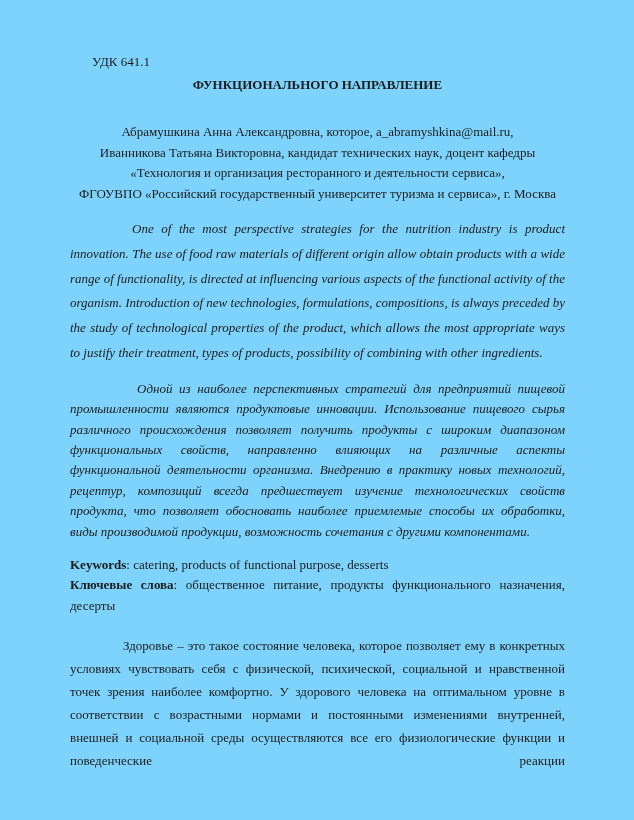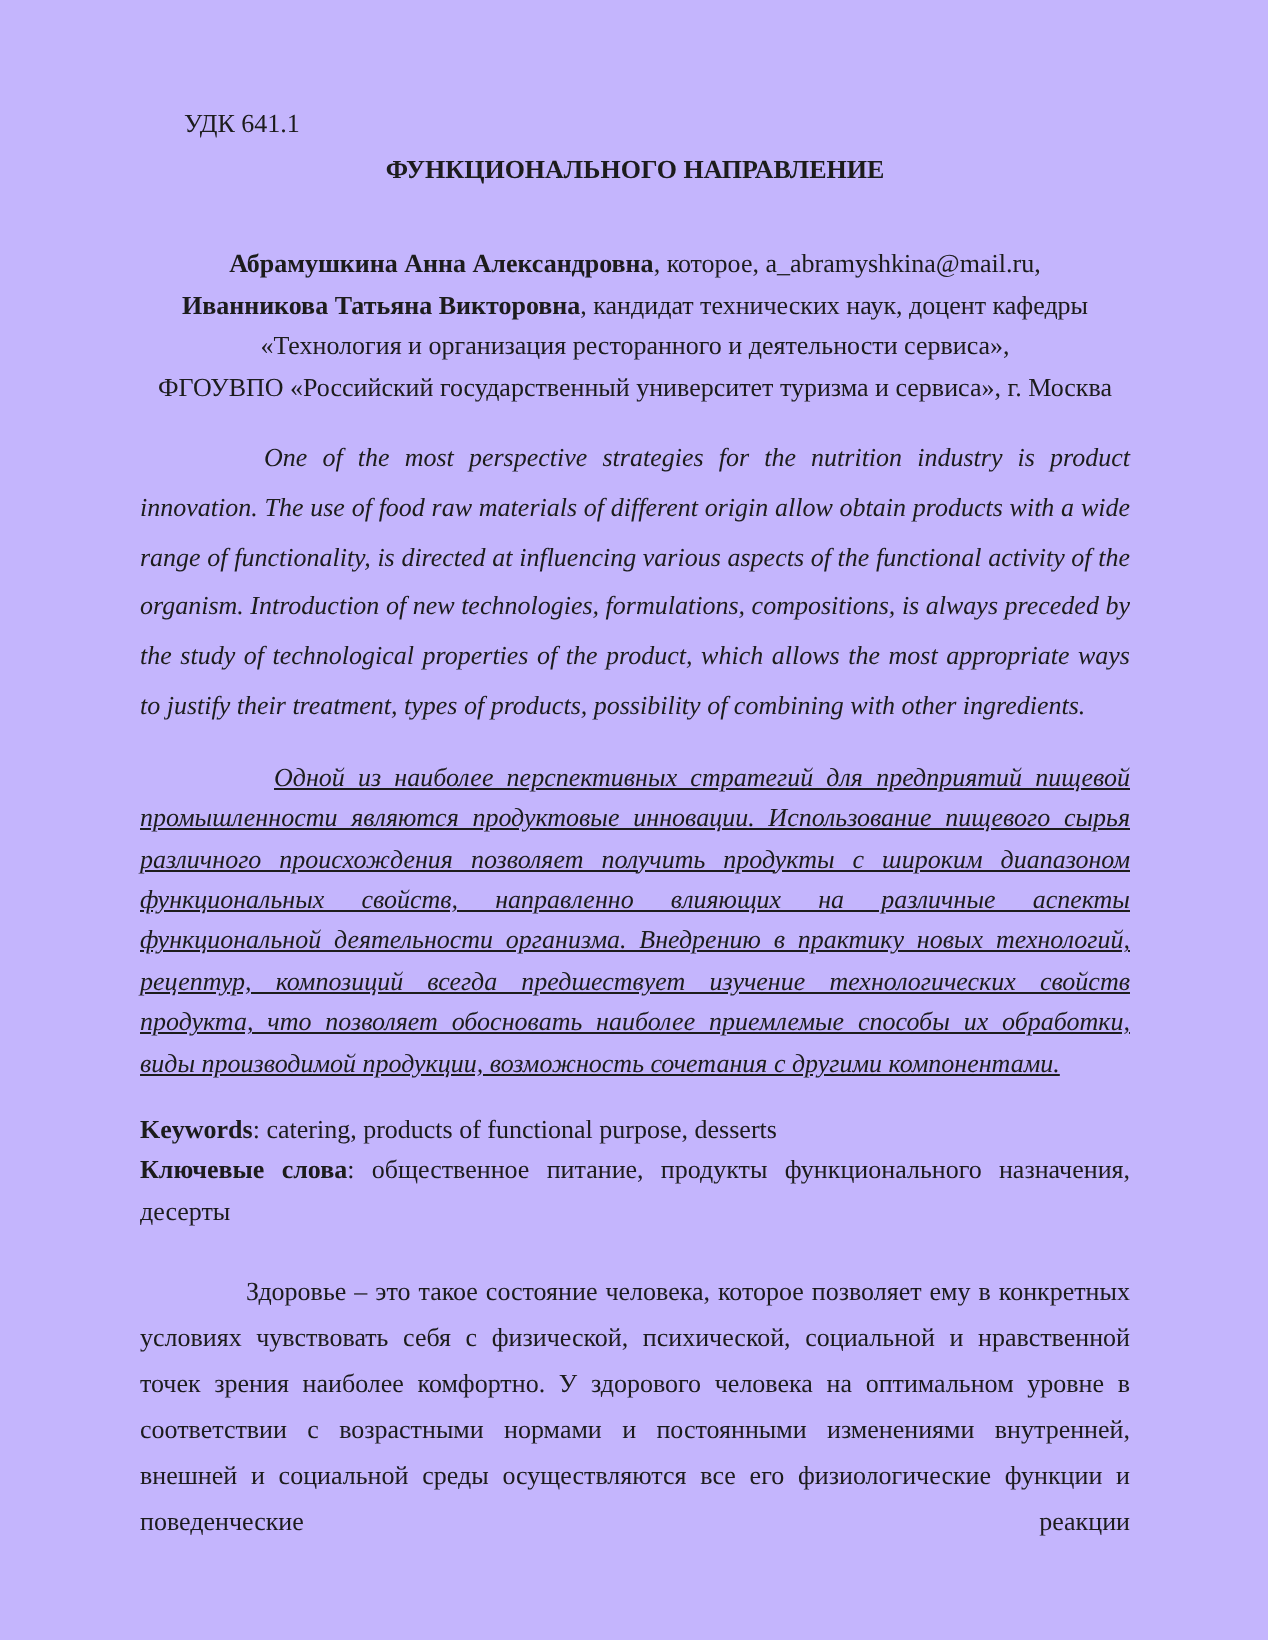--- a/index.html
+++ b/index.html
@@ -5,21 +5,21 @@
   html, body {
     margin: 0;
     padding: 0;
     background: #ffffff;
   }
   .page {
     position: relative;
     width: 634px;
     height: 820px;
     box-sizing: border-box;
-    background: #c4b5fd;
+    background: #7dd3fc;
     color: #1c1c1c;
     padding: 52px 69px 0 70px;
     font-family: "Liberation Serif", "DejaVu Serif", serif;
     font-size: 13px;
     overflow: hidden;
   }
   .udc {
     padding-left: 22px;
     line-height: 20px;
     text-align: left;
@@ -29,36 +29,35 @@
     font-weight: bold;
     text-align: center;
     line-height: 19px;
   }
   .authors {
     margin-top: 28px;
     text-align: center;
     line-height: 20.5px;
   }
   .authors .name {
-    font-weight: bold;
+    font-weight: normal;
   }
   .abstract {
     font-style: italic;
     text-align: justify;
   }
   .abstract-en {
     margin-top: 13px;
     line-height: 24.8px;
     text-indent: 62px;
   }
   .abstract-ru {
     margin-top: 0;
     line-height: 20.4px;
     text-indent: 67px;
-    text-decoration: underline;
   }
   .keywords {
     margin-top: 10px;
     text-align: justify;
     line-height: 20.4px;
   }
   .keywords .kw-label {
     font-weight: bold;
   }
   .body-para {

